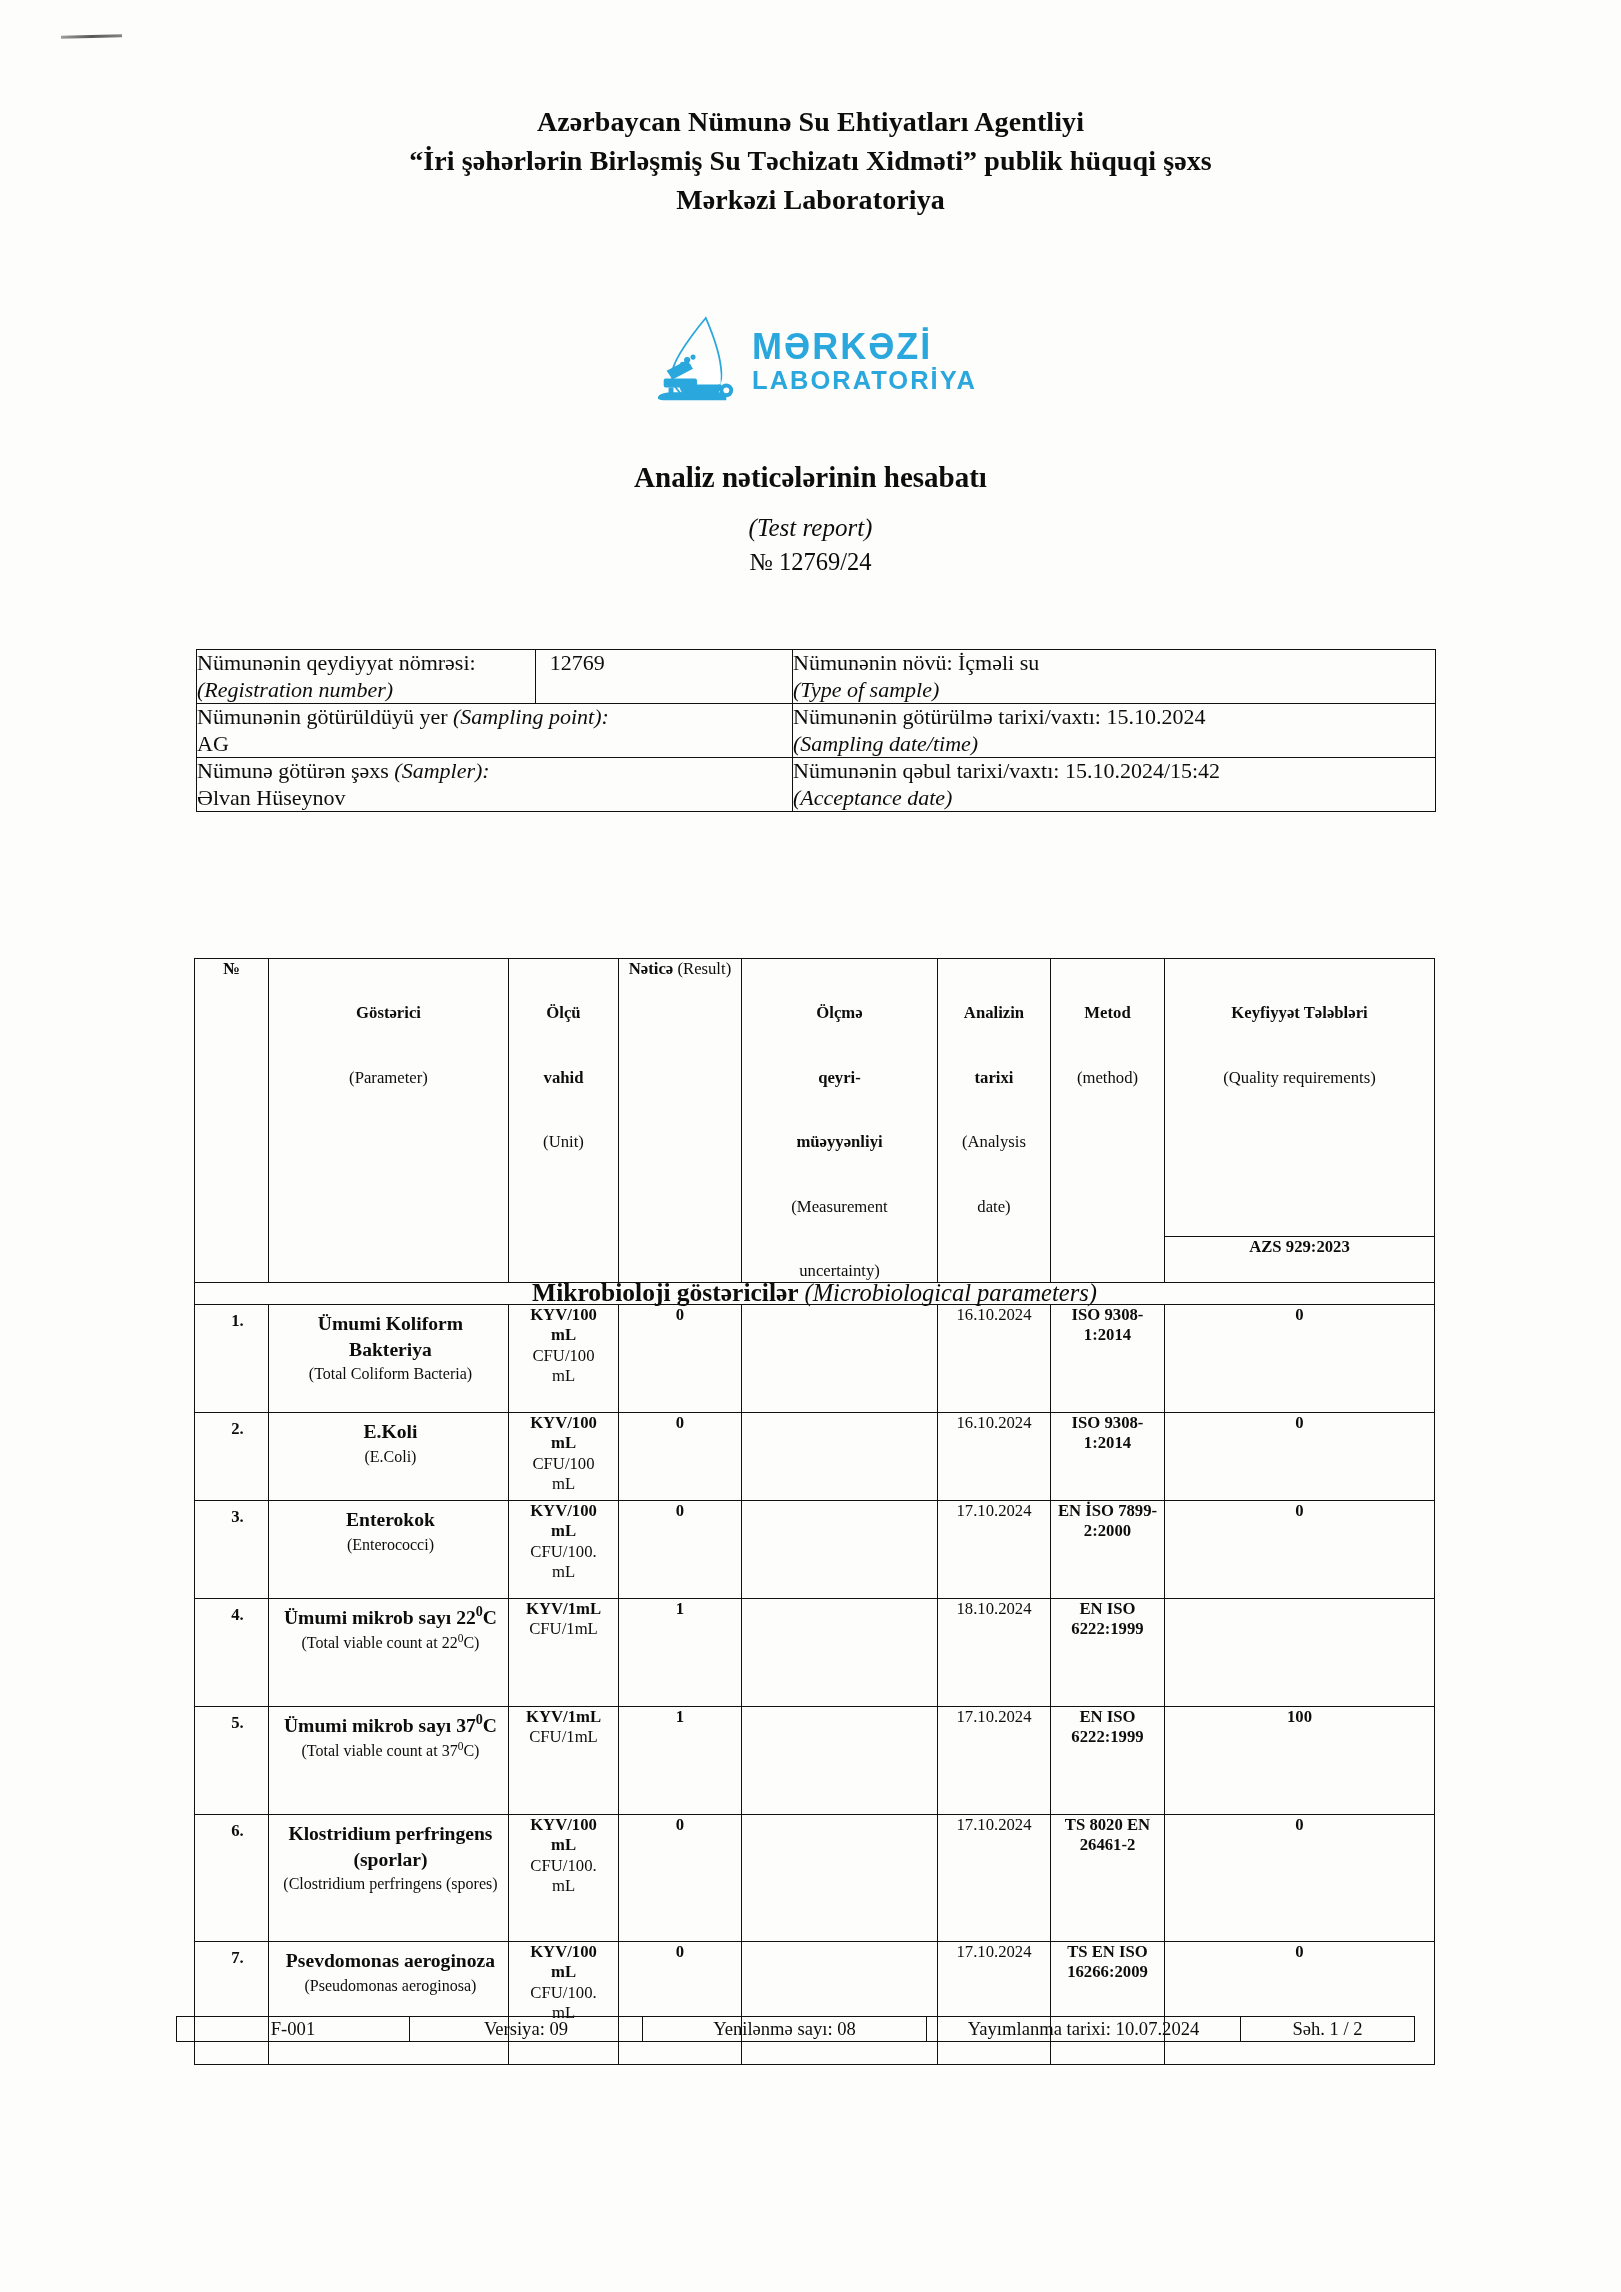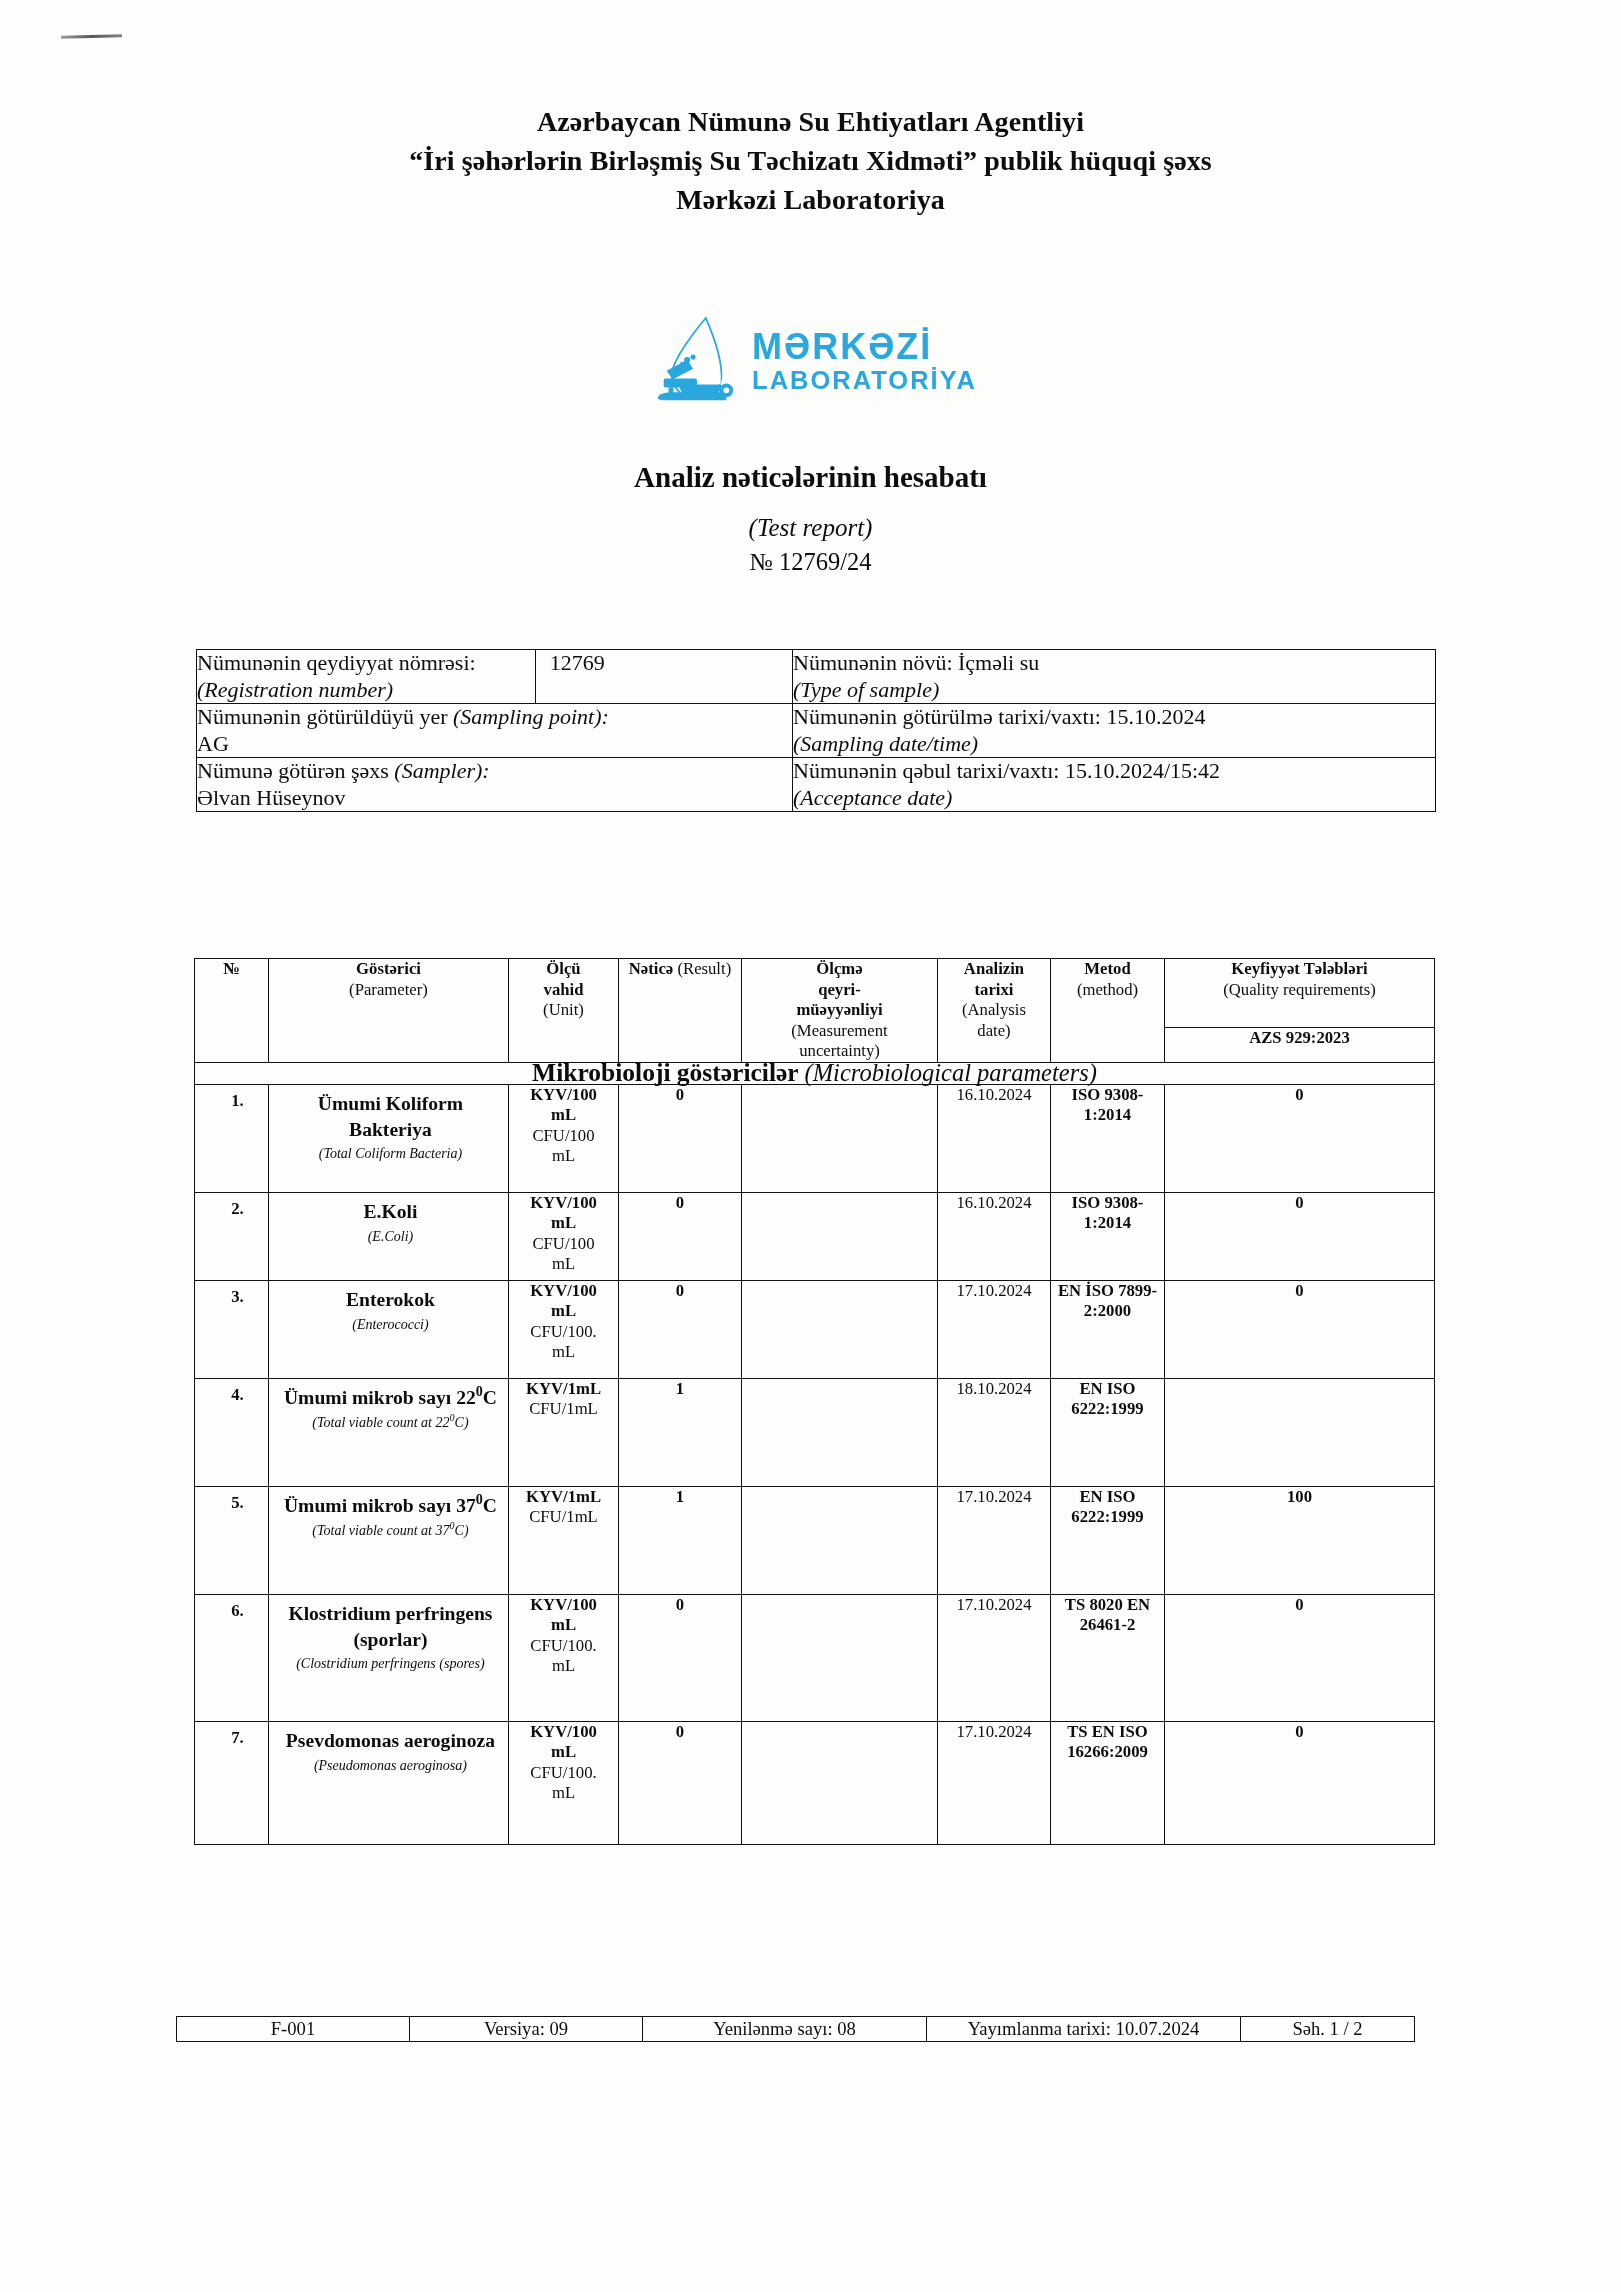--- a/index.html
+++ b/index.html
@@ -138,21 +138,21 @@
     vertical-align: middle;
     font-size: 16.7px;
     line-height: 20.6px;
     padding: 2px 2.9px;
   }
   .res-table th {
     font-weight: normal;
   }
   .hd-b { font-weight: bold; }
   .hd-n { font-weight: normal; }
-  .th-stack { display: block; }
+  .th-stack { display: block; margin-top: 44px; }
 
   .section-row td {
     font-size: 25.5px;
     padding: 7.8px 0 8.8px 0;
     text-align: center;
     font-weight: bold;
   }
   .section-row .sec-en { font-style: italic; font-weight: normal; font-size: 24.5px;}
 
   .c-no {
@@ -168,24 +168,23 @@
     padding: 6.9px 5.9px 3.9px 9.8px !important;
   }
   .c-param .p-az {
     font-weight: bold;
     font-size: 19.6px;
     line-height: 25.5px;
     display: block;
   }
   .c-param .p-en {
     font-weight: normal;
-    font-size: 14px;
+    font-size: 16px;
     line-height: 24.5px;
     display: block;
-    font-style: italic;
   }
   .c-unit {
     font-size: 15.7px;
     line-height: 20.6px;
   }
   .c-unit .u-b { font-weight: bold; display: block; }
   .c-unit .u-n { font-weight: normal; display: block; }
   .c-result {
     font-size: 26.5px;
     font-weight: bold;

